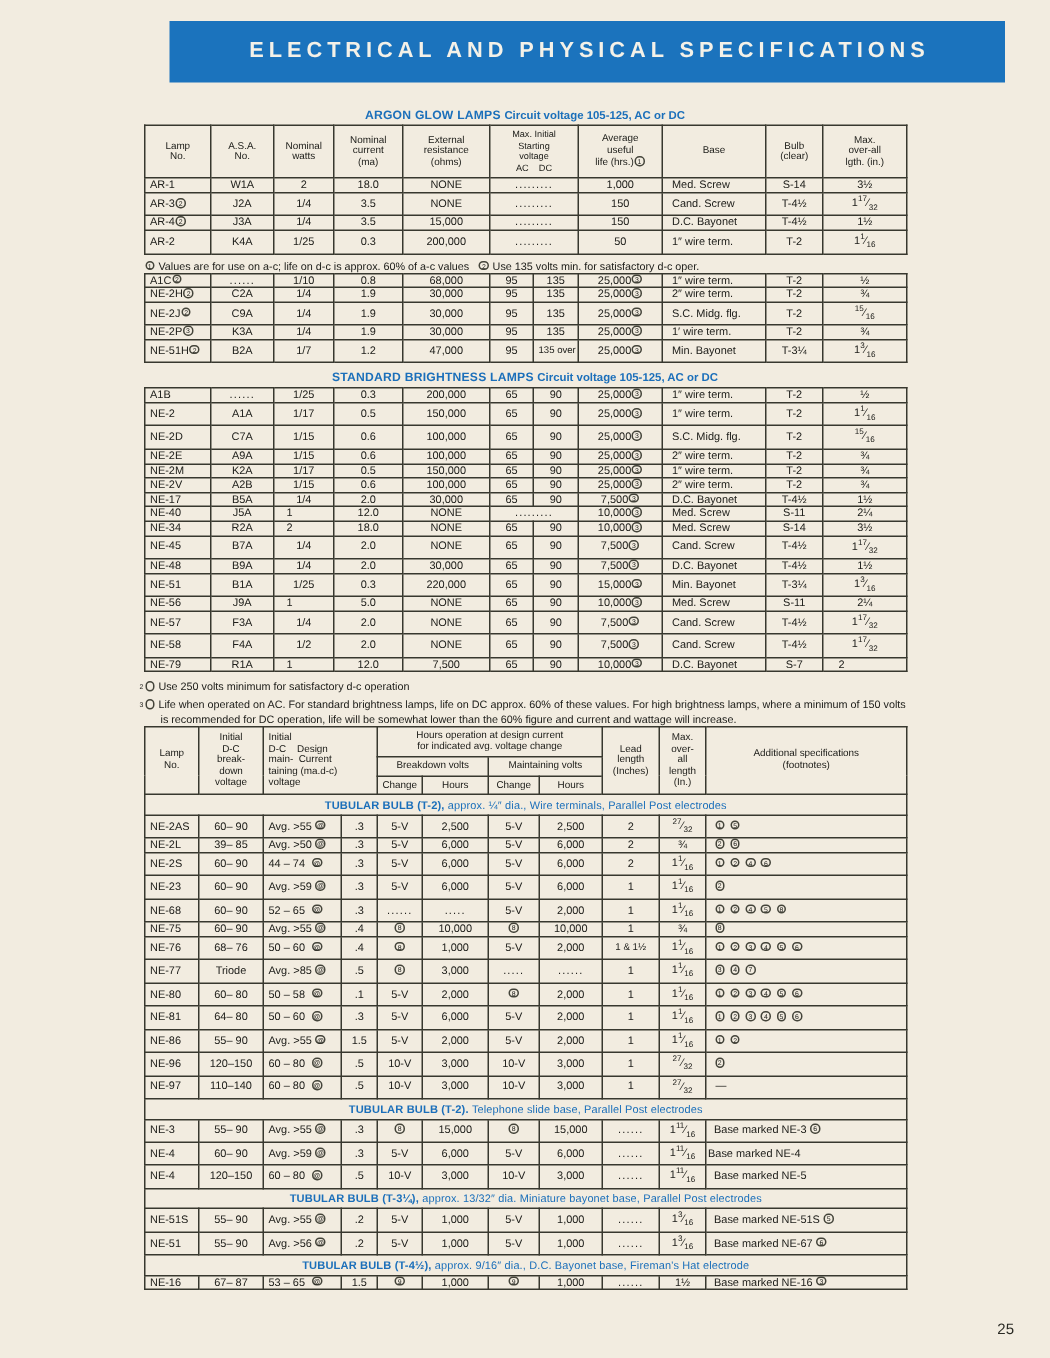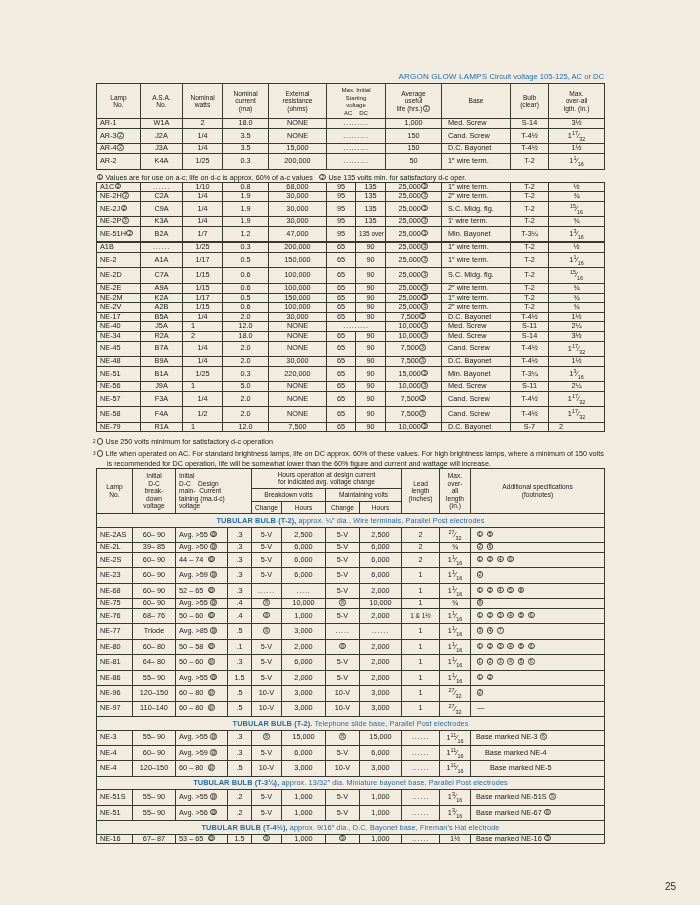--- a/index.html
+++ b/index.html
@@ -22,21 +22,21 @@
   .banner-title {
     color:#f4f1e8; font-size:14.5px; font-weight:bold;
     letter-spacing:3.3px; line-height:41px; text-align:center;
     white-space:nowrap; padding-left:3px;
   }
 
   
   .content { position:absolute; left:96px; top:72px; width:508px; }
 
   .sec-title {
-    color:#1b6fba; font-weight:normal; text-align:right;
+    color:#1b6fba; font-weight:bold; text-align:center;
     font-size:8.1px; letter-spacing:.15px; margin:0 0 2px 0; padding:0;
     white-space:nowrap;
   }
   .sec-title .lite { font-size:7.6px; letter-spacing:0; }
 
   table { border-collapse:collapse; width:508px; table-layout:fixed;border-radius:18px; }
   table.bordered, table.bordered td, table.bordered th { border:1px solid #38382f; }
   td, th { padding:0; font-weight:normal; vertical-align:middle; }
 
   .hd { font-size:6.6px; line-height:7.6px; text-align:center; padding:2px 1px; }
@@ -77,20 +77,23 @@
     position:absolute; right:24px; bottom:13px;
     font-size:10px; color:#2a2a24;
   }
   .dots { letter-spacing:.8px; }
 </style>
 </head>
 <body>
 
 <div class="page">
 
+  <div class="banner">
+    <div class="banner-title">ELECTRICAL AND PHYSICAL SPECIFICATIONS</div>
+  </div>
 
   <div class="content">
 
     <div class="sec-title">
       <span>ARGON GLOW LAMPS</span>
       <span class="lite">Circuit voltage 105-125, AC or DC</span>
     </div>
 
     <table class="bordered">
       <colgroup>
@@ -256,20 +259,24 @@
           <td class="cell c">95</td>
           <td class="cell c" style="font-size:6.4px">135 over</td>
           <td class="cell c">25,000<span class="cir">3</span></td>
           <td class="cell l pad-l">Min. Bayonet</td>
           <td class="cell c">T-3¼</td>
           <td class="cell c">1<sup class="n">3</sup>⁄<sub class="d">16</sub></td>
         </tr>
       </tbody>
     </table>
 
+    <div class="sec-title" style="margin-top:5px">
+      <span>STANDARD BRIGHTNESS LAMPS</span>
+      <span class="lite">Circuit voltage 105-125, AC or DC</span>
+    </div>
 
     <table class="bordered">
       <colgroup>
         <col style="width:44px">
           <col style="width:42px">
           <col style="width:40px">
           <col style="width:46px">
         <col style="width:58px">
           <col style="width:29px">
           <col style="width:30px">
@@ -744,34 +751,34 @@
           <td class="cell l">NE-4</td>
           <td class="cell c">60– 90</td>
           <td class="cell l" style="padding-left:3px">Avg. &gt;59 <span class="cir">@</span></td>
           <td class="cell c">.3</td>
           <td class="cell c">5-V</td>
           <td class="cell c">6,000</td>
           <td class="cell c">5-V</td>
           <td class="cell c">6,000</td>
           <td class="cell c dots">......</td>
           <td class="cell c">1<sup class="n">11</sup>⁄<sub class="d">16</sub></td>
-          <td class="cell l" style="padding-left:14px">Base marked NE-4</td>
+          <td class="cell l" style="padding-left:1px">Base marked NE-4</td>
         </tr>
         <tr>
           <td class="cell l">NE-4</td>
           <td class="cell c">120–150</td>
           <td class="cell l" style="padding-left:3px">60 – 80&nbsp;&nbsp;<span class="cir">@</span></td>
           <td class="cell c">.5</td>
           <td class="cell c">10-V</td>
           <td class="cell c">3,000</td>
           <td class="cell c">10-V</td>
           <td class="cell c">3,000</td>
           <td class="cell c dots">......</td>
           <td class="cell c">1<sup class="n">11</sup>⁄<sub class="d">16</sub></td>
-          <td class="cell l" style="padding-left:19px">Base marked NE-5</td>
+          <td class="cell l" style="padding-left:5px">Base marked NE-5</td>
         </tr>
 
         <tr class="band grp">
           <td colspan="11">
             <span>TUBULAR BULB (T-3¼),</span>
             <span class="lite">approx. 13/32″ dia. Miniature bayonet base, Parallel Post electrodes</span>
           </td>
         </tr>
         <tr>
           <td class="cell l">NE-51S</td>

